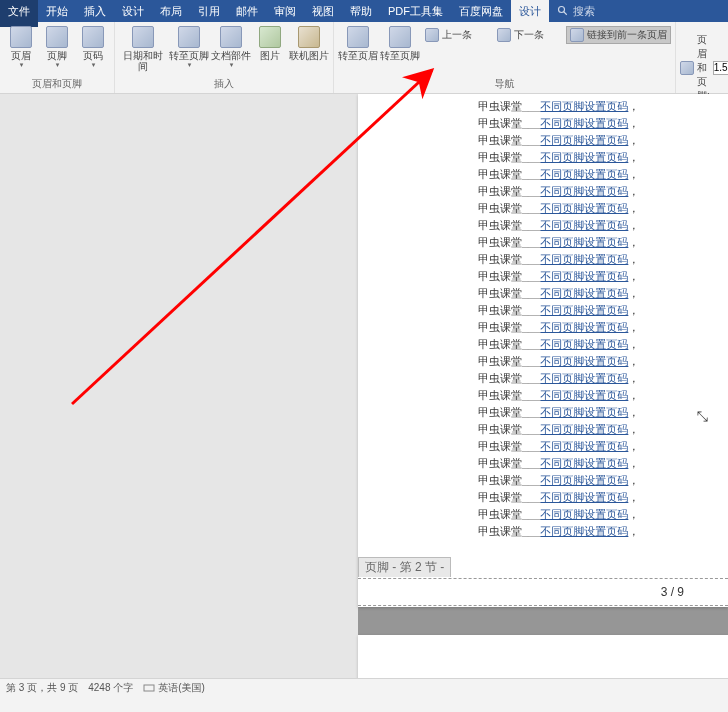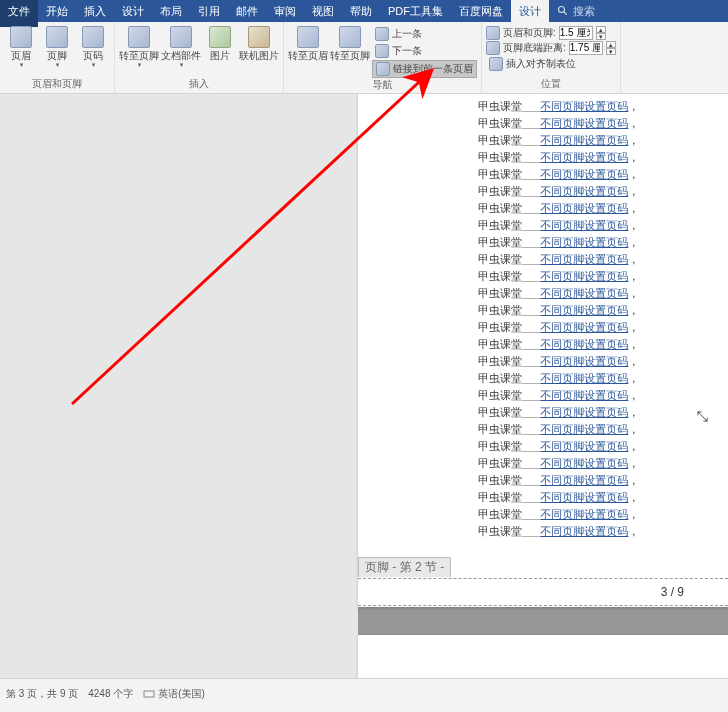--- a/index.html
+++ b/index.html
@@ -14,21 +14,21 @@
     .search-icon-svg { width: 12px; height: 12px; margin-right: 4px; }
     
     
     .ribbon { background: #f3f3f3; height: 72px; border-bottom: 1px solid #d4d4d4; display: flex; font-size: 10px; color: #444; }
     .ribbon-group { border-right: 1px solid #e0e0e0; padding: 2px 4px 0; display: flex; flex-direction: column; }
     .group-buttons { flex: 1; display: flex; align-items: flex-start; gap: 2px; }
     .group-label { text-align: center; color: #666; padding-bottom: 2px; font-size: 10px; }
     .big-btn { display: flex; flex-direction: column; align-items: center; width: 34px; padding-top: 2px; cursor: pointer; justify-content: center; }
     .big-btn .icon { width: 22px; height: 22px; margin-bottom: 2px; }
     .big-btn .lbl { font-size: 10px; line-height: 11px; text-align: center; }
-    .small-stack { display: flex; flex-direction: column; gap: 1px; padding-top: 2px; }
+    .small-stack { display: flex; flex-direction: row; gap: 19px; padding-top: 2px; }
     .small-btn { display: flex; align-items: center; gap: 3px; padding: 1px 3px; cursor: pointer; white-space: nowrap; font-size: 10px; }
     .small-btn.highlighted { background: #c8c8c8; border: 1px solid #a8a8a8; }
     .small-icon { width: 14px; height: 14px; flex-shrink: 0; }
     .check-icon { width: 12px; height: 12px; border: 1px solid #888; flex-shrink: 0; }
     .spinner-field { display: flex; align-items: center; gap: 3px; font-size: 10px; }
     .spinner-field input { width: 34px; height: 14px; font-size: 10px; border: 1px solid #aaa; text-align: right; padding-right: 2px; }
     .spinner-ctrl { display: flex; flex-direction: column; }
     .spinner-ctrl span { width: 10px; height: 7px; font-size: 6px; line-height: 7px; text-align: center; border: 1px solid #aaa; background: #f8f8f8; cursor: pointer; }
     
     
@@ -47,21 +47,21 @@
     .footer-line { position: absolute; left: 0; right: 0; bottom: 28px; border-top: 1px dashed #999; }
     .footer-line2 { position: absolute; left: 0; right: 0; bottom: 1px; border-top: 1px dashed #999; }
     
     
     .arrow { position: absolute; top: 64px; left: 62px; pointer-events: none; z-index: 50; }
     
     
     .cursor { position: absolute; top: 408px; right: 20px; font-size: 14px; color: #333; z-index: 40; }
     
     
-    .statusbar { position: absolute; bottom: 0; left: 0; right: 0; height: 34px; background: #f3f3f3; border-top: 1px solid #d4d4d4; display: flex; align-items: flex-end; font-size: 10px; color: #555; padding: 11px 6px; gap: 10px; }
+    .statusbar { position: absolute; bottom: 0; left: 0; right: 0; height: 34px; background: #f3f3f3; border-top: 1px solid #d4d4d4; display: flex; align-items: flex-start; font-size: 10px; color: #555; padding: 2px 6px; gap: 10px; }
     .status-item { display: flex; align-items: center; gap: 3px; }
     
     
     .ph-icon { background: linear-gradient(135deg, #d0d8e8, #a8b8d0); border: 1px solid #8898b8; border-radius: 2px; }
     .ph-icon.img { background: linear-gradient(135deg, #d8e8d0, #b0c8a0); border-color: #90a880; }
     .ph-icon.pic { background: linear-gradient(135deg, #e8e0d0, #c8b890); border-color: #a89870; }
     .chev { font-size: 7px; color: #666; margin-left: 1px; }
   </style>
 </head>
 <body>
@@ -107,20 +107,24 @@
           <div class="icon ph-icon"></div>
           <span class="lbl">页码</span>
           <span class="chev">▾</span>
         </div>
     </div>
     <div class="group-label">页眉和页脚</div>
   </div>
 
   <div class="ribbon-group">
     <div class="group-buttons">
+      <div class="big-btn" style="width:48px">
+          <div class="icon ph-icon"></div>
+          <span class="lbl">日期和时间</span>
+        </div>
       <div class="big-btn" style="width:40px">
           <div class="icon ph-icon"></div>
           <span class="lbl">转至页脚</span>
           <span class="chev">▾</span>
         </div>
       <div class="big-btn" style="width:40px">
           <div class="icon ph-icon"></div>
           <span class="lbl">文档部件</span>
           <span class="chev">▾</span>
         </div>

